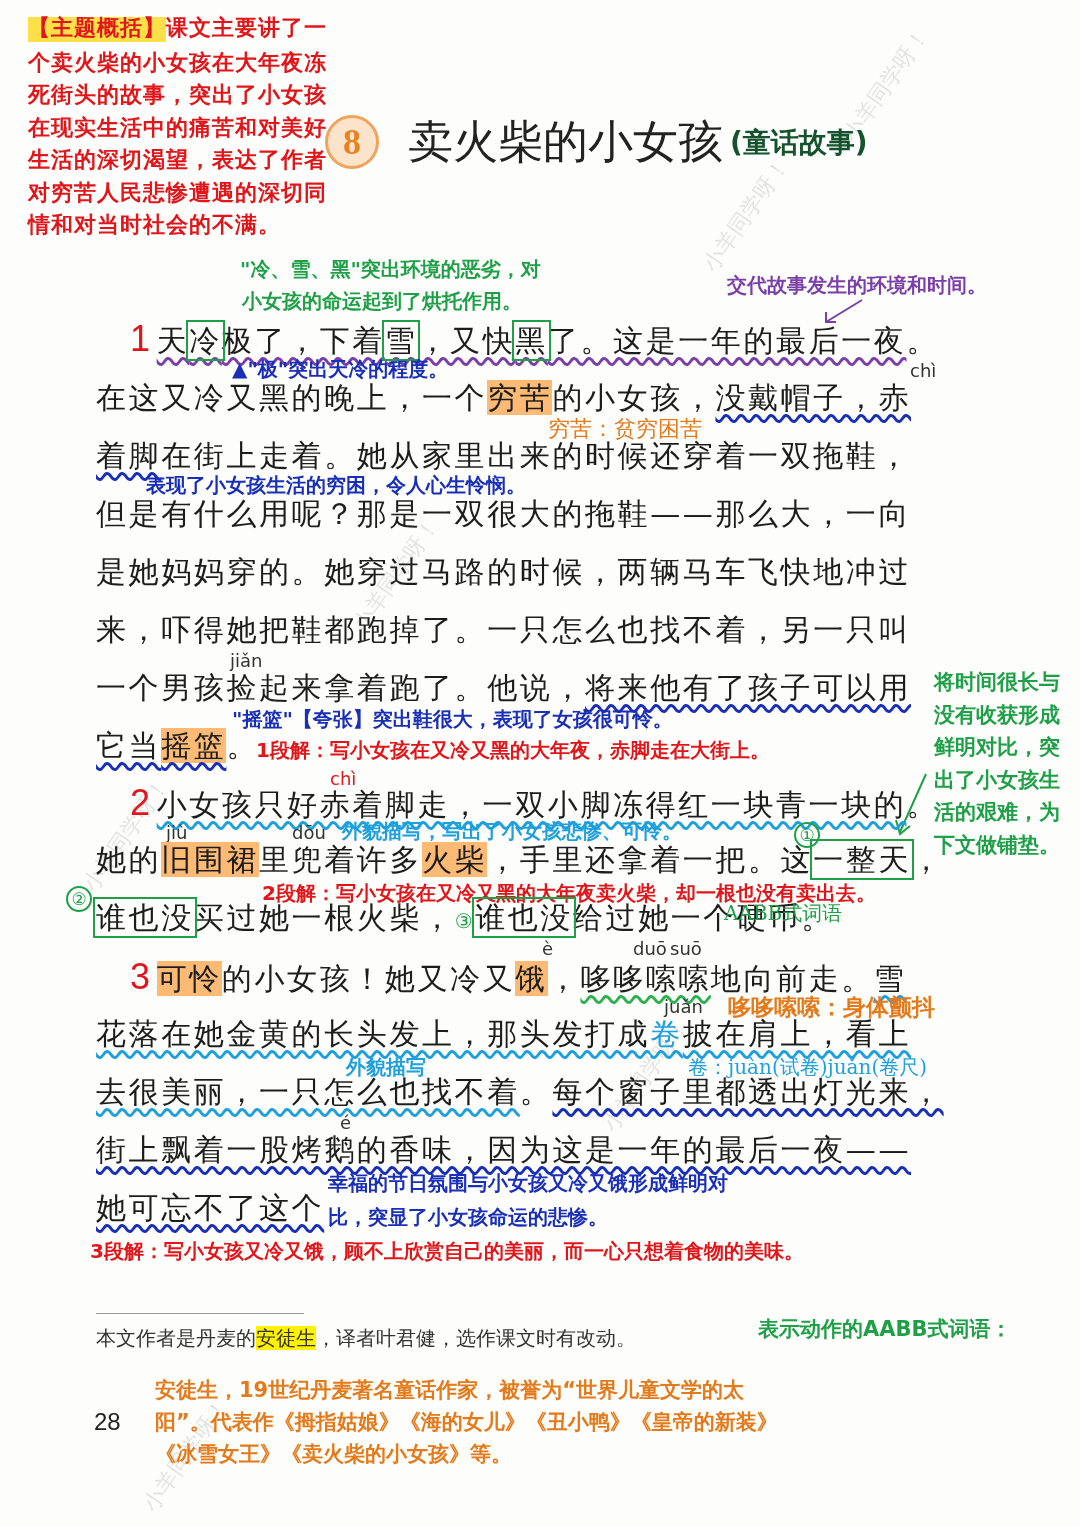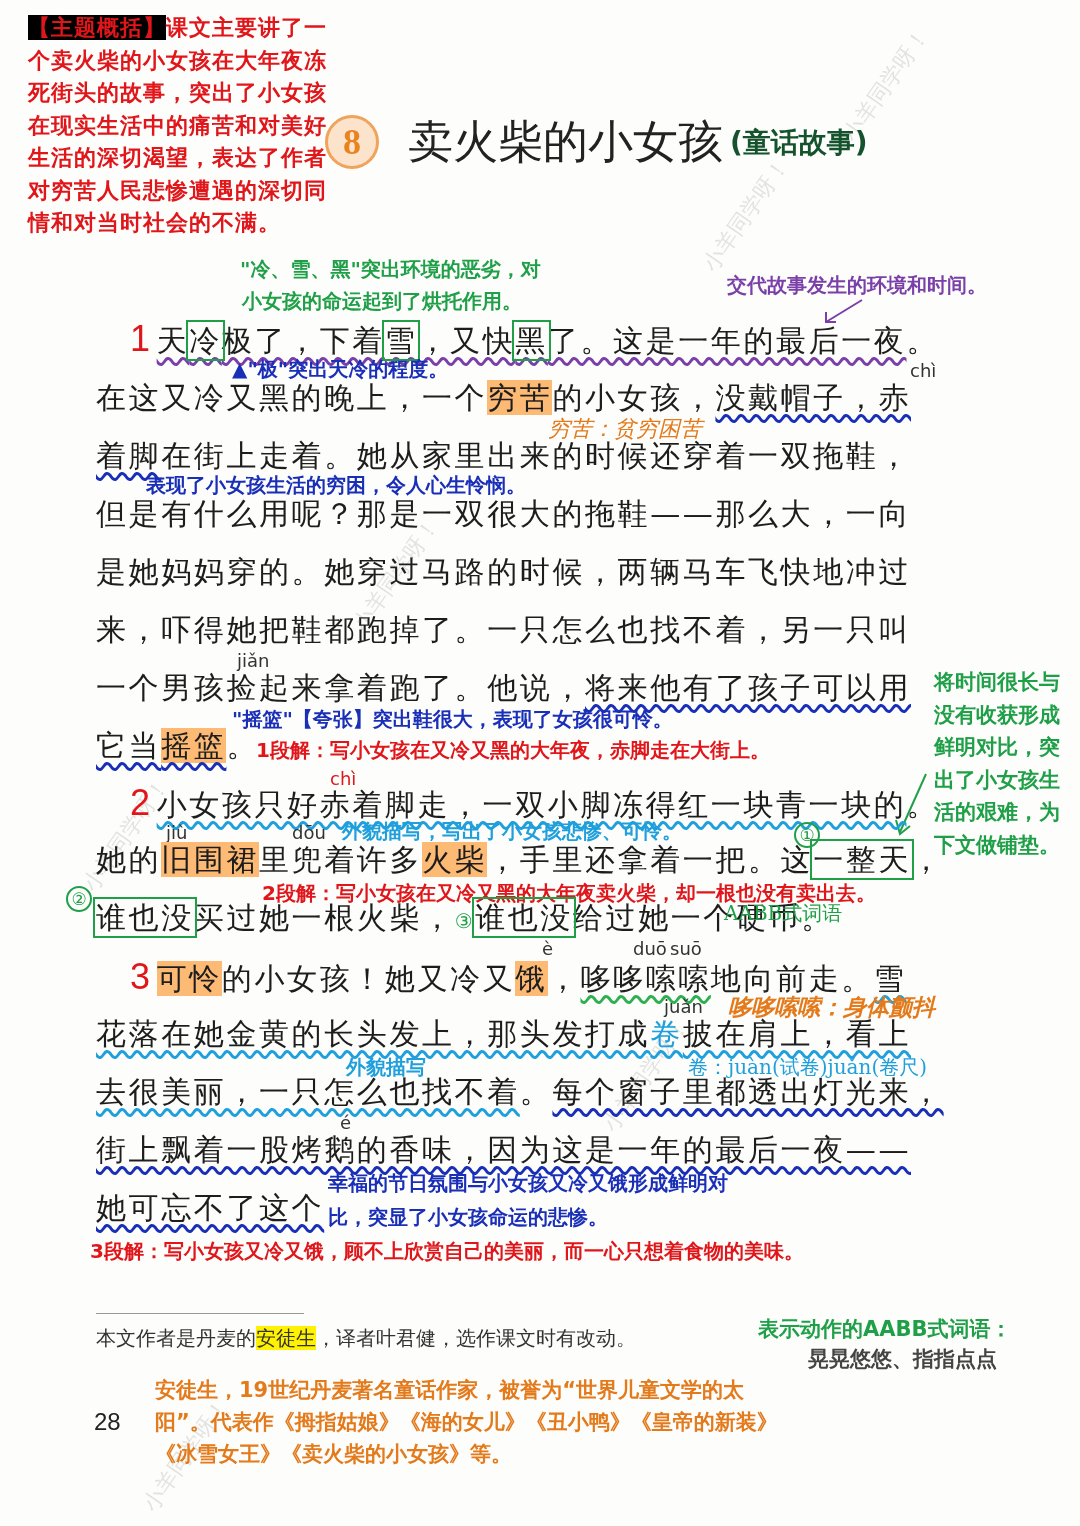--- a/index.html
+++ b/index.html
@@ -2,32 +2,32 @@
 <html><head>
 <meta charset="utf-8">
 <style>
   html, body { margin:0; padding:0; }
   body { width:1080px; height:1526px; background:#fdfdfb; position:relative; overflow:hidden;
          font-family:"DejaVu Serif","Liberation Serif",serif; }
   .abs { position:absolute; white-space:nowrap; }
   .watermark { position:absolute; color:#d8d8d8; font-size:22px; transform:rotate(-55deg); font-family:"DejaVu Sans",sans-serif; opacity:.7; }
 
   .theme { left:28px; top:12px; width:300px; color:#e0161b; font-size:22px; font-weight:bold; line-height:32.5px; white-space:normal; font-family:"DejaVu Sans",sans-serif; letter-spacing:1px;}
-  .theme .tag { background:#000000; }
+  .theme .tag { background:#fde047;font-family:Liberation Mono, monospace; }
 
   .lesson-num { left:325px; top:115px; width:48px; height:48px; border-radius:50%; border:3px solid #f0a35a; background:#fce3cc; color:#e9831f; font-size:36px; font-weight:bold; text-align:center; line-height:48px; font-family:"Liberation Serif",serif;}
   .title { left:408px; top:112px; font-size:45px; color:#222; }
   .genre { left:730px; top:124px; font-size:28px; color:#14532d; font-weight:bold; font-family:"DejaVu Sans",sans-serif;}
 
   .ann { font-family:"DejaVu Sans",sans-serif; font-weight:bold; font-size:20px; }
   .green { color:#1fa048; }
   .purple { color:#7a3fa8; }
   .blue { color:#1a2fb8; }
   .red { color:#e0161b; }
-  .orange { color:#e37a1b;font-style:italic; }
+  .orange { color:#e37a1b; }
   .cyan { color:#1fa0dd; }
 
   .body-line { position:absolute; left:96px; font-size:30px; color:#1d1d1d; white-space:nowrap; letter-spacing:2.6px; }
   .pnum { color:#e0161b; font-size:36px; font-family:"Liberation Sans",sans-serif; margin-right:4px; }
   .hl { background:#fdba74; }
   .box { outline:2px solid #1fa048; outline-offset:1px; }
   .wavy-p { text-decoration:underline wavy #7a3fa8; text-underline-offset:6px; }
   .wavy-b { text-decoration:underline wavy #1a2fb8; text-underline-offset:6px; }
   .wavy-c { text-decoration:underline wavy #1fa0dd; text-underline-offset:6px; }
   .wavy-g { text-decoration:underline wavy #2fb050; text-underline-offset:6px; }
@@ -78,21 +78,21 @@
 
 <div class="body-line" style="top:378px;">在这又冷又黑的晚上，一个<span class="hl">穷苦</span>的小女孩，<span class="wavy-b">没戴帽子，赤</span></div>
 <div class="abs ann orange" style="left:548px;top:414px;font-weight:normal;font-size:22px;">穷苦：贫穷困苦</div>
 
 <div class="body-line" style="top:436px;"><span class="wavy-b">着脚</span>在街上走着。她从家里出来的时候还穿着一双拖鞋，</div>
 <div class="abs ann blue" style="left:146px;top:472px;">表现了小女孩生活的穷困，令人心生怜悯。</div>
 
 <div class="body-line" style="top:494px;">但是有什么用呢？那是一双很大的拖鞋——那么大，一向</div>
 <div class="body-line" style="top:552px;">是她妈妈穿的。她穿过马路的时候，两辆马车飞快地冲过</div>
 <div class="body-line" style="top:610px;">来，吓得她把鞋都跑掉了。一只怎么也找不着，另一只叫</div>
-<div class="pinyin" style="left:230px;top:650px;margin-left:7px;">jiǎn</div>
+<div class="pinyin" style="left:230px;top:650px;">jiǎn</div>
 <div class="body-line" style="top:668px;">一个男孩捡起来拿着跑了。他说，<span class="wavy-b">将来他有了孩子可以用</span></div>
 <div class="abs ann blue" style="left:232px;top:706px;">"摇篮"【夸张】突出鞋很大，表现了女孩很可怜。</div>
 <div class="body-line" style="top:726px;"><span class="wavy-b">它当<span class="hl">摇篮</span></span>。</div>
 <div class="abs ann red" style="left:256px;top:737px;">1段解：写小女孩在又冷又黑的大年夜，赤脚走在大街上。</div>
 
 <div class="abs ann green" style="left:934px;top:666px;width:146px;white-space:normal;line-height:32.5px;font-size:21px;">将时间很长与没有收获形成鲜明对比，突出了小女孩生活的艰难，为下文做铺垫。</div>
 <svg class="arrow" style="left:892px;top:770px;" width="40" height="70">
     <line x1="34" y1="4" x2="8" y2="62" stroke="#1fa048" stroke-width="2"></line>
     <polyline points="4,50 8,64 18,56" fill="none" stroke="#1fa048" stroke-width="2"></polyline>
   </svg>
@@ -133,14 +133,13 @@
 
 <div class="abs footnote-rule"></div>
 <div class="abs footnote">
   <span>本文作者是丹麦的</span><span class="yl">安徒生</span><span>，译者叶君健，选作课文时有改动。</span>
 </div>
 <div class="abs author-note">安徒生，19世纪丹麦著名童话作家，被誉为“世界儿童文学的太阳”。代表作《拇指姑娘》《海的女儿》《丑小鸭》《皇帝的新装》《冰雪女王》《卖火柴的小女孩》等。</div>
 <div class="abs page-num">28</div>
 
 <div class="abs aabb-box">
   <div class="aabb-title">表示动作的AABB式词语：</div>
-  <div class="aabb-line">晃晃悠悠、指指点点</div>
 </div>
 
 </body></html>

